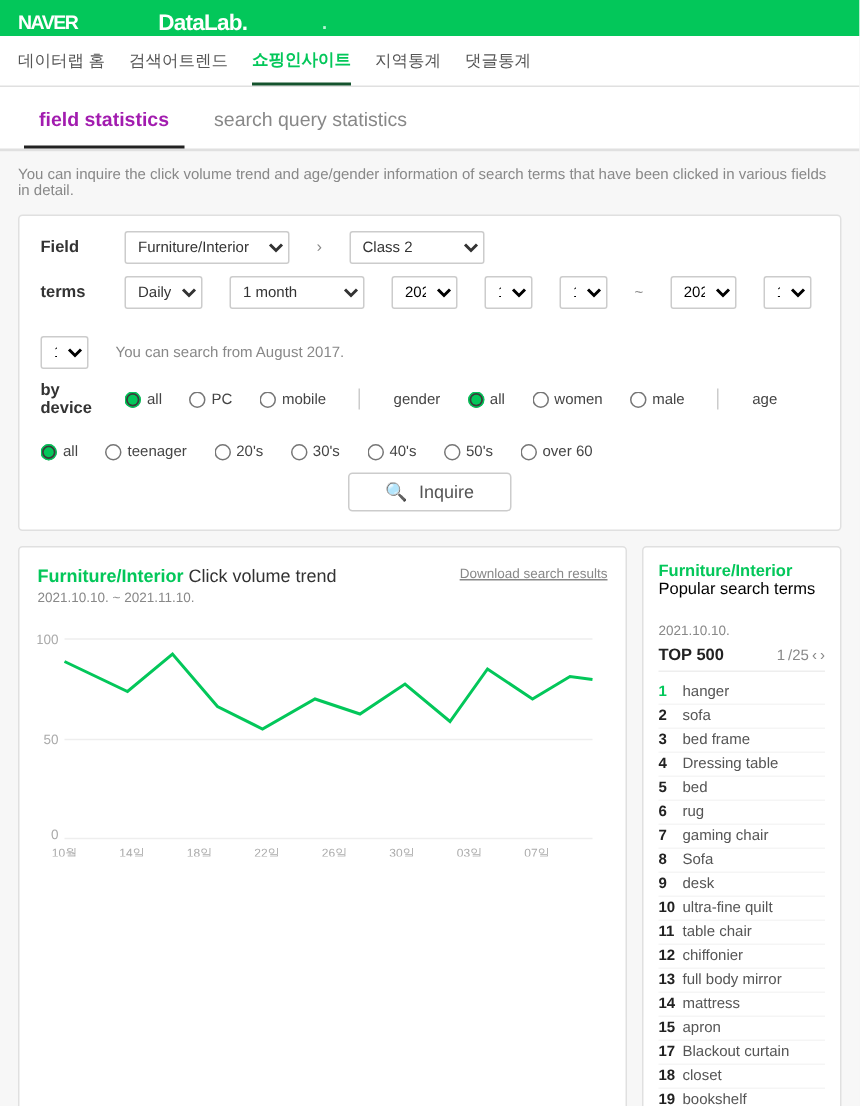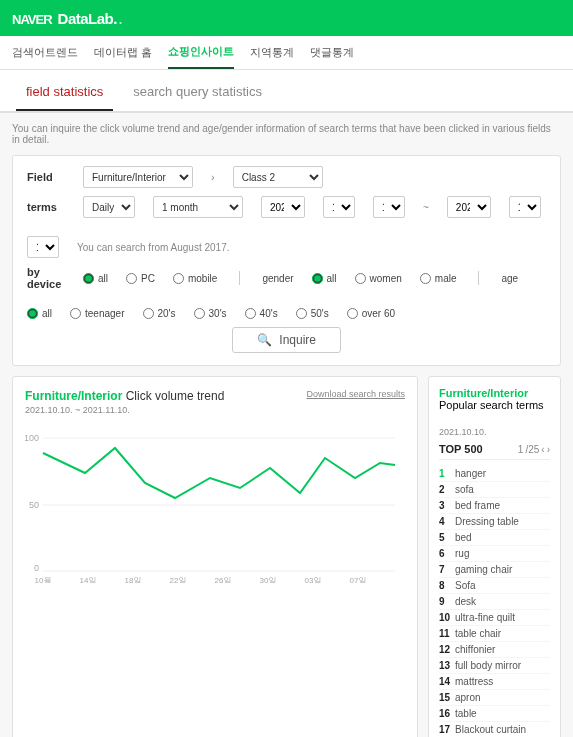--- a/index.html
+++ b/index.html
@@ -1,31 +1,31 @@
 <!DOCTYPE html>
 <html><head>
   <meta charset="utf-8">
   <style>
     * { box-sizing: border-box; margin: 0; padding: 0; }
     body { font-family: 'Malgun Gothic', Arial, sans-serif; font-size: 11px; background: #f5f5f5; width: 573px; }
 
     
-    .header { background: #03c75a; display: flex; align-items: center; padding: 0 12px; height: 36px; }
+    .header { background: #03c75a; display: flex; align-items: flex-end; padding: 0 12px; height: 24px; gap: 48px; }
     .header-logo { color: white; font-size: 18px; font-weight: bold; letter-spacing: -1px; margin-right: 6px; }
     .header-logo span { color: white; font-size: 13px; font-weight: bold; }
 
     
     .nav { background: white; border-bottom: 1px solid #e0e0e0; padding: 0 12px; display: flex; align-items: center; height: 34px; }
     .nav-item { font-size: 11px; color: #555; margin-right: 16px; cursor: pointer; padding: 8px 0; }
     .nav-item.active { color: #03c75a; border-bottom: 2px solid #14532d; font-weight: bold; }
 
     
     .tabs { background: white; padding: 0 16px; border-bottom: 2px solid #e0e0e0; display: flex; }
     .tab { font-size: 13px; color: #888; padding: 14px 10px 10px; cursor: pointer; margin-right: 10px; border-bottom: 2px solid transparent; }
-    .tab.active { color: #b91c1c; font-weight: normal; border-bottom: 2px solid #222; }
+    .tab.active { color: #a21caf; font-weight: bold; border-bottom: 2px solid #222; }
 
     
     .content { background: #f7f7f7; padding: 10px 12px; }
     .desc { font-size: 10px; color: #888; margin-bottom: 10px; }
 
     
     .filter-box { background: white; border: 1px solid #e0e0e0; border-radius: 3px; padding: 10px 14px; margin-bottom: 10px; }
     .filter-row { display: flex; align-items: center; margin-bottom: 8px; gap: 18px; flex-wrap: wrap; }
     .filter-label { font-size: 11px; color: #333; width: 38px; font-weight: bold; }
     .filter-select { border: 1px solid #ccc; border-radius: 2px; font-size: 10px; padding: 2px 4px; color: #333; height: 22px; background: white; }
@@ -69,22 +69,22 @@
 
 <div class="header">
   <span class="header-logo">
     <span>NAVER</span>
   </span>
   <span style="color:white;font-size:15px;font-weight:bold;letter-spacing:-0.5px;">DataLab.</span>
   <span style="color:#b8f5d4;font-size:18px;margin-left:1px;">.</span>
 </div>
 
 <div class="nav">
+  <span class="nav-item">데이터랩 홈</span>
   <span class="nav-item">검색어트렌드</span>
-  <span class="nav-item">데이터랩 홈</span>
   <span class="nav-item active">쇼핑인사이트</span>
   <span class="nav-item">지역통계</span>
   <span class="nav-item">댓글통계</span>
 </div>
 
 <div class="tabs">
   <div class="tab active">field statistics</div>
   <div class="tab">search query statistics</div>
 </div>
 
@@ -315,24 +315,20 @@
           </li>
           <li>
             <span class="rank-num">14</span>
             <span class="rank-term">mattress</span>
           </li>
           <li>
             <span class="rank-num">15</span>
             <span class="rank-term">apron</span>
           </li>
           <li>
-            <span class="rank-num">16</span>
-            <span class="rank-term">table</span>
-          </li>
-          <li>
             <span class="rank-num">17</span>
             <span class="rank-term">Blackout curtain</span>
           </li>
           <li>
             <span class="rank-num">18</span>
             <span class="rank-term">closet</span>
           </li>
           <li>
             <span class="rank-num">19</span>
             <span class="rank-term">bookshelf</span>

